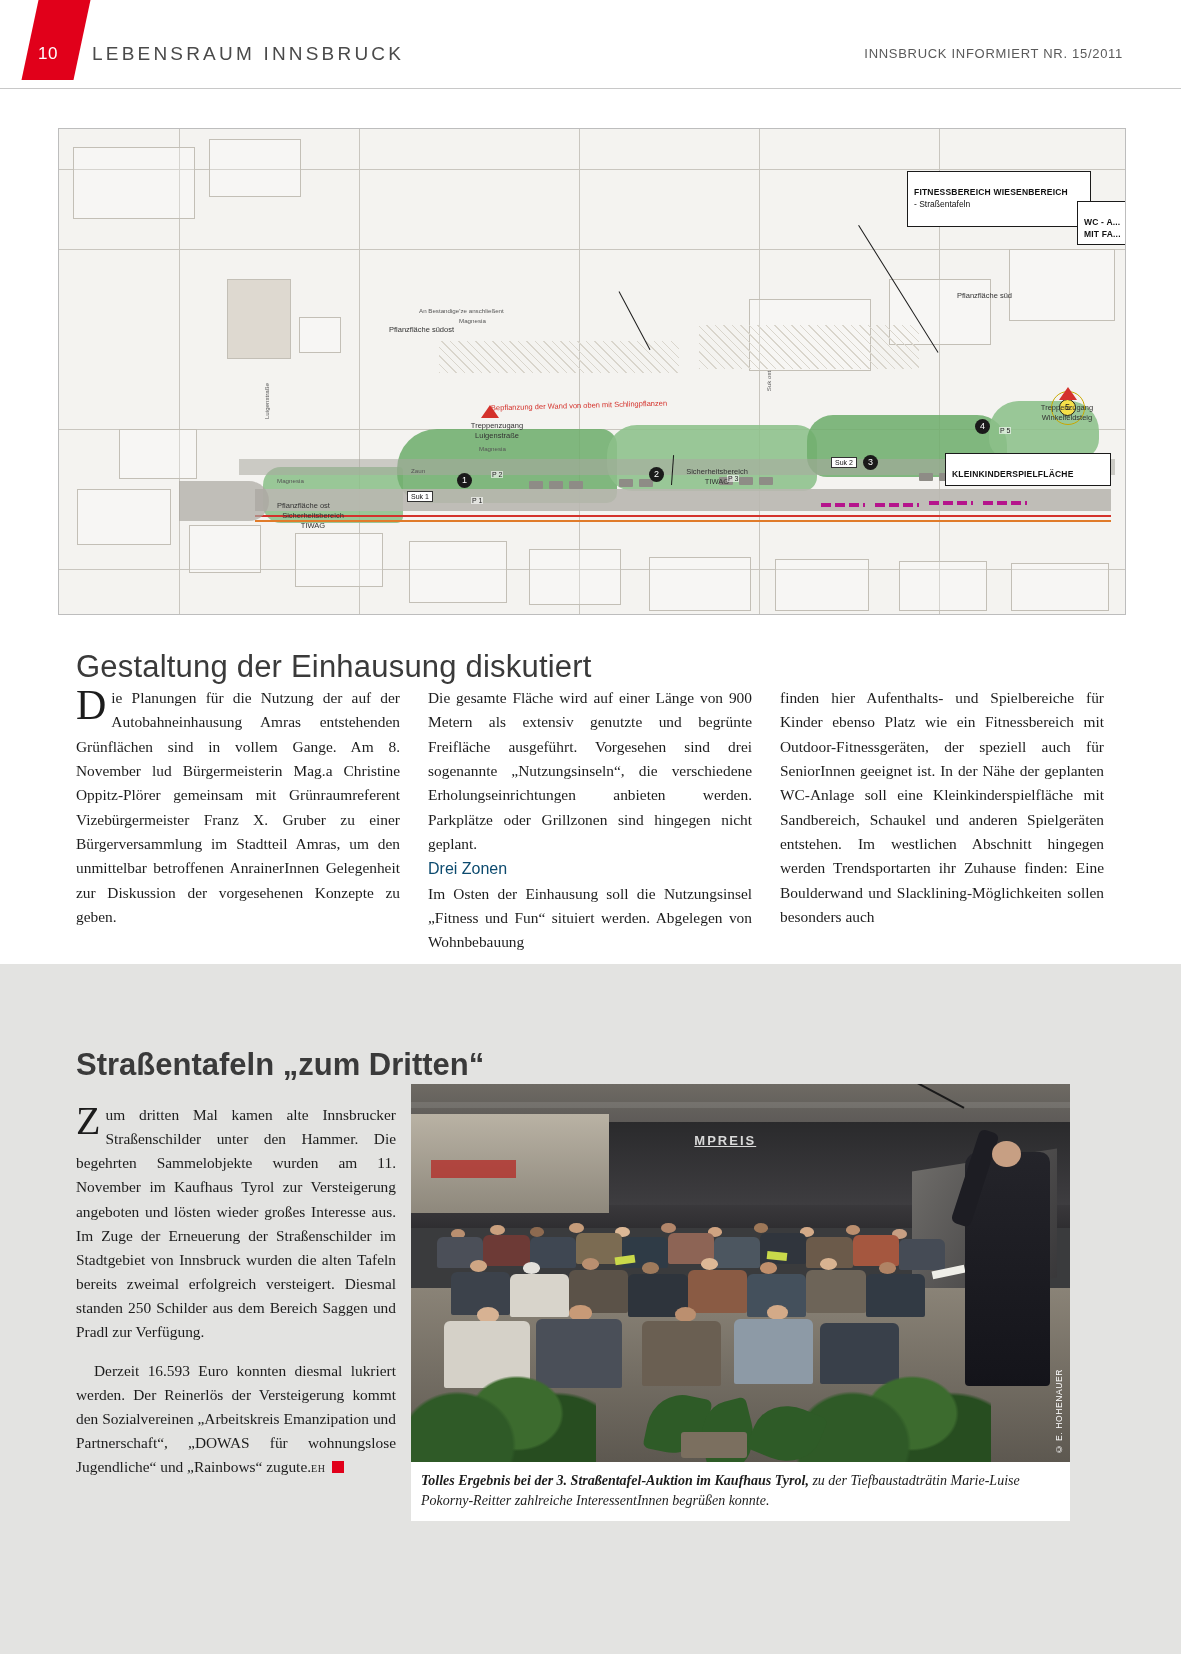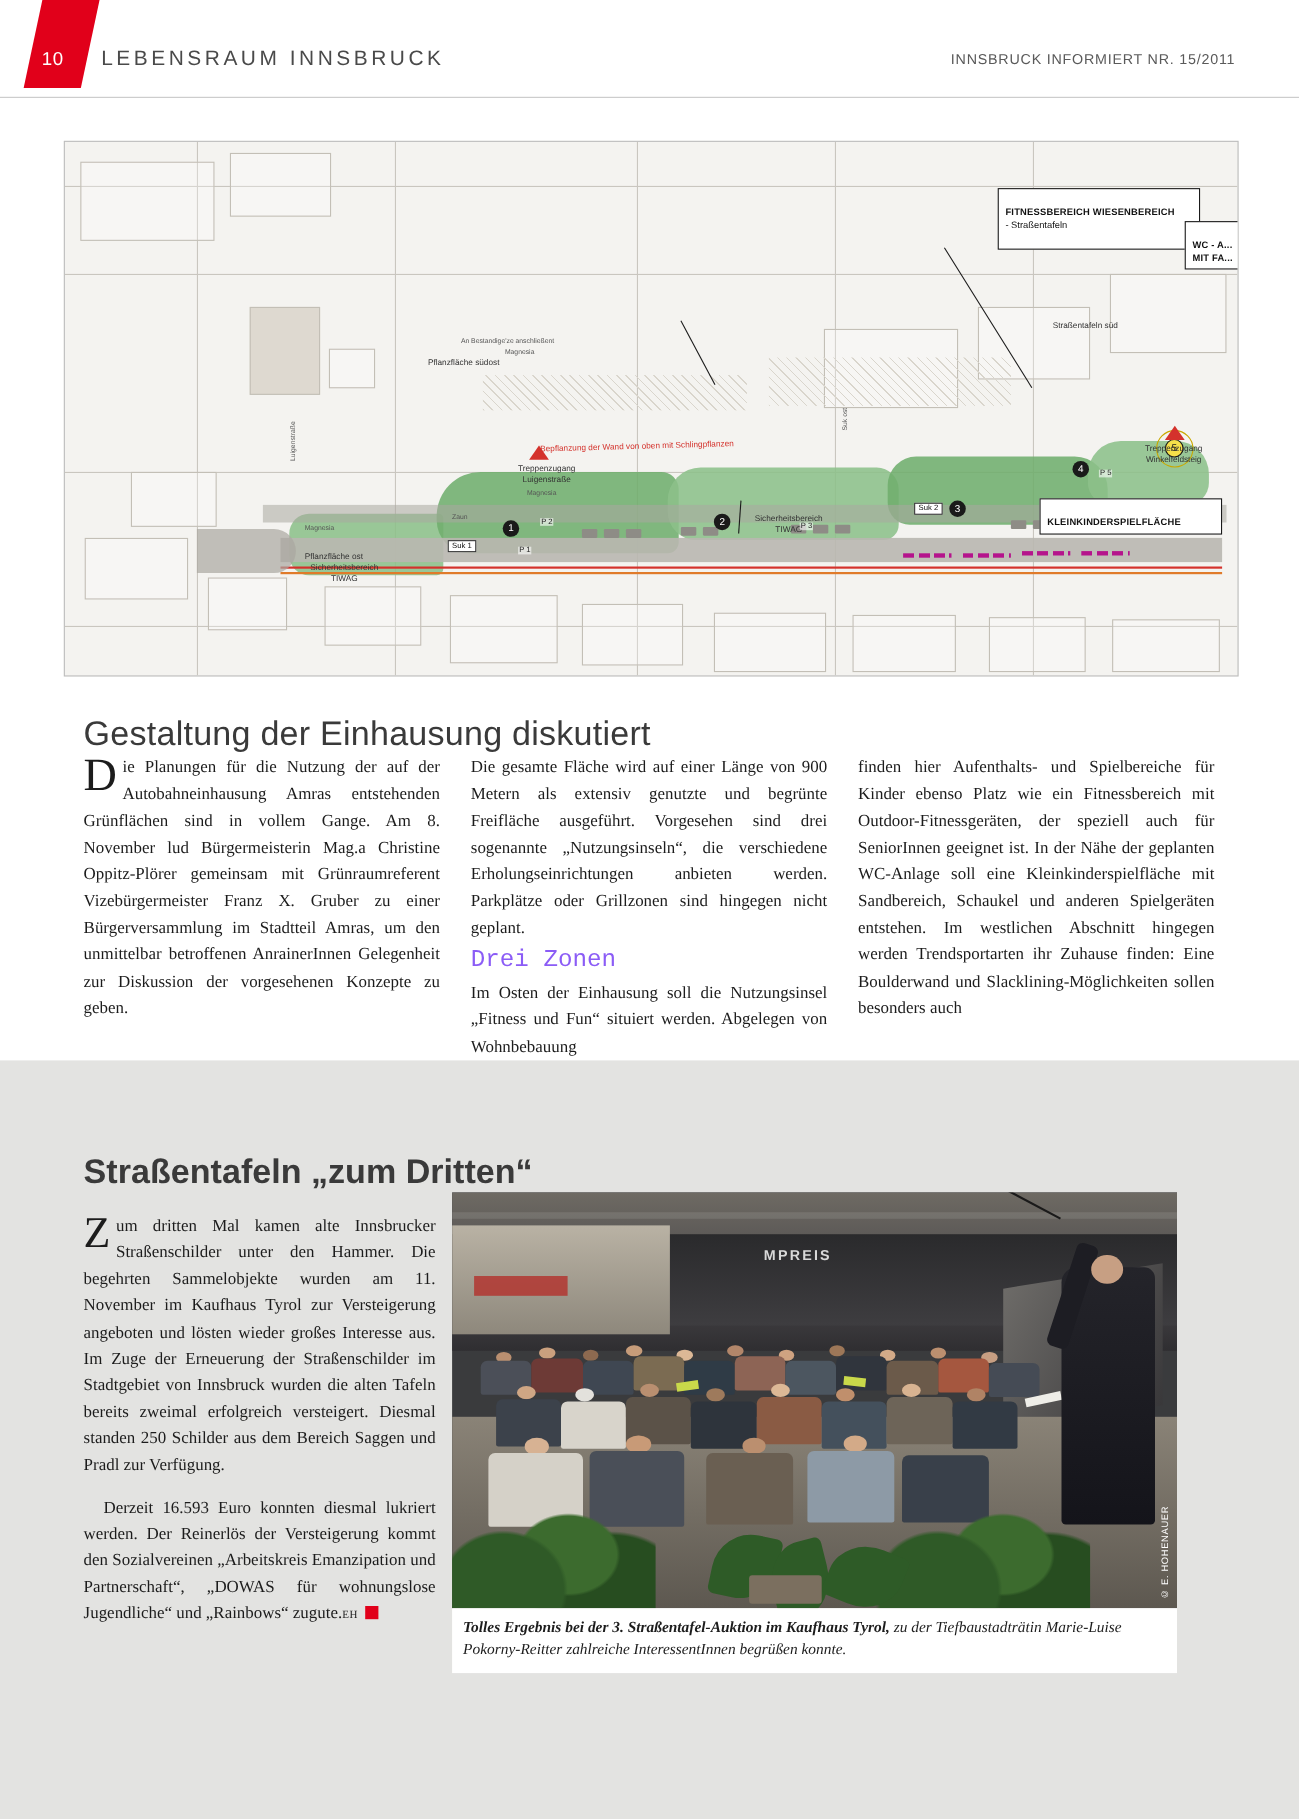--- a/index.html
+++ b/index.html
@@ -222,24 +222,24 @@
   .dropcap-p { position: relative; }
   .dropcap {
     float: left;
     font-size: 42px;
     line-height: 34px;
     padding: 2px 5px 0 0;
     font-family: "Liberation Serif", serif;
     color: #1c1c1c;
   }
   .subhead {
-    color: #8b5cf6;
-    font-size: 22px;
+    color: #0c4a6e;
+    font-size: 16px;
     margin: 14px 0 2px 0;
-    font-family: Liberation Mono, monospace;
+    font-family: Liberation Sans, sans-serif;
   }
 
   
   .lower-band {
     position: absolute;
     top: 964px; left: 0;
     width: 1181px;
     height: 690px;
     background: #e3e3e1;
   }
@@ -302,20 +302,21 @@
     background: linear-gradient(#2a2a2c, #3e3d40);
   }
   .ph-mpreis {
     position: absolute;
     left: 43%; top: 13%;
     font-family: "Liberation Sans", sans-serif;
     font-size: 13px;
     letter-spacing: 2px;
     color: #d9d9d9;
     font-weight: bold;
+    text-decoration: underline;
   }
   .ph-wall-left {
     position: absolute;
     left: 0; top: 8%;
     width: 30%; height: 26%;
     background: linear-gradient(#b9b2a4, #8e887c);
   }
   .ph-sign-red {
     position: absolute;
     left: 3%; top: 20%;
@@ -499,21 +500,21 @@
     <div class="carpark" style="left:860px;top:344px;width:14px;height:8px;"></div>
     <div class="carpark" style="left:880px;top:344px;width:14px;height:8px;"></div>
     <div class="carpark" style="left:900px;top:344px;width:14px;height:8px;"></div>
     <div class="magenta-dash" style="left:762px;top:374px;width:44px;"></div>
     <div class="magenta-dash" style="left:816px;top:374px;width:44px;"></div>
     <div class="magenta-dash" style="left:870px;top:372px;width:44px;"></div>
     <div class="magenta-dash" style="left:924px;top:372px;width:44px;"></div>
 
     <div class="map-text" style="left:218px;top:372px;">Pflanzfläche ost</div>
     <div class="map-text" style="left:330px;top:196px;">Pflanzfläche südost</div>
-    <div class="map-text" style="left:898px;top:162px;">Straßentafeln süd</div>
+    <div class="map-text" style="left:898px;top:162px;">Pflanzfläche süd</div>
     <div class="map-text tiny" style="left:360px;top:178px;">An Bestandige'ze anschließent</div>
     <div class="map-text tiny" style="left:400px;top:188px;">Magnesia</div>
     <div class="map-text tiny" style="left:218px;top:348px;">Magnesia</div>
     <div class="map-text tiny" style="left:420px;top:316px;">Magnesia</div>
     <div class="map-text tiny" style="left:352px;top:338px;">Zaun</div>
     <div class="map-text" style="left:210px;top:382px;width:88px;text-align:center;">Sicherheitsbereich
 TIWAG</div>
     <div class="map-text" style="left:610px;top:338px;width:96px;text-align:center;">Sicherheitsbereich
 TIWAG</div>
     <div class="map-text red" style="left:432px;top:272px;transform:rotate(-1.6deg);">Bepflanzung der Wand von oben mit Schlingpflanzen</div>

